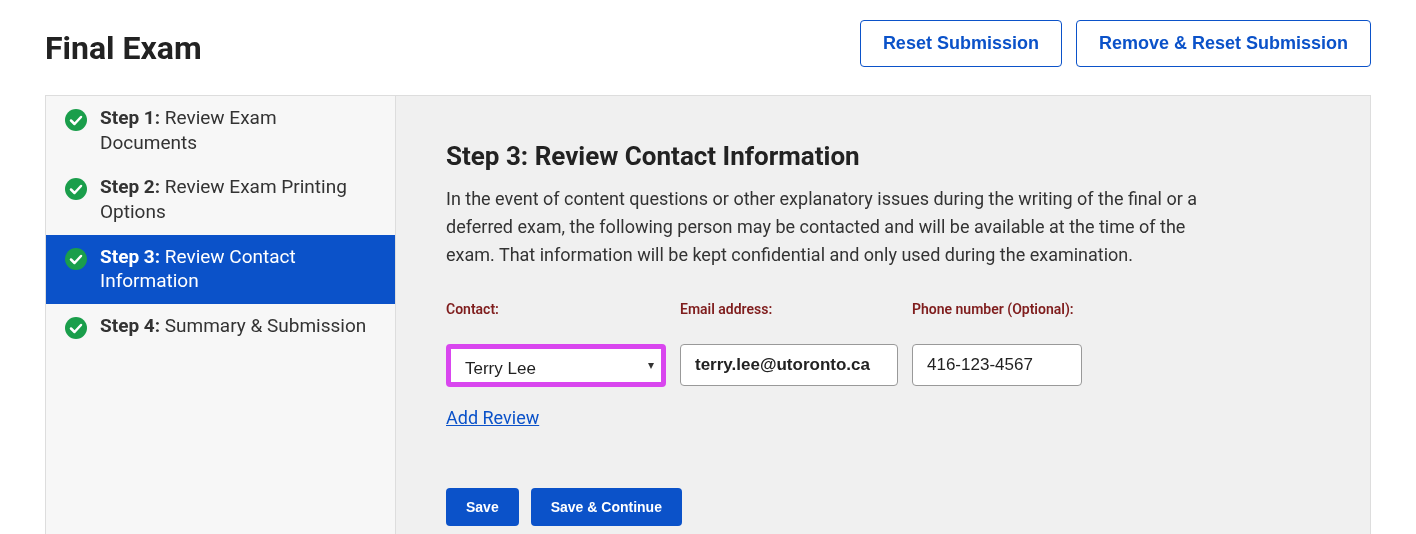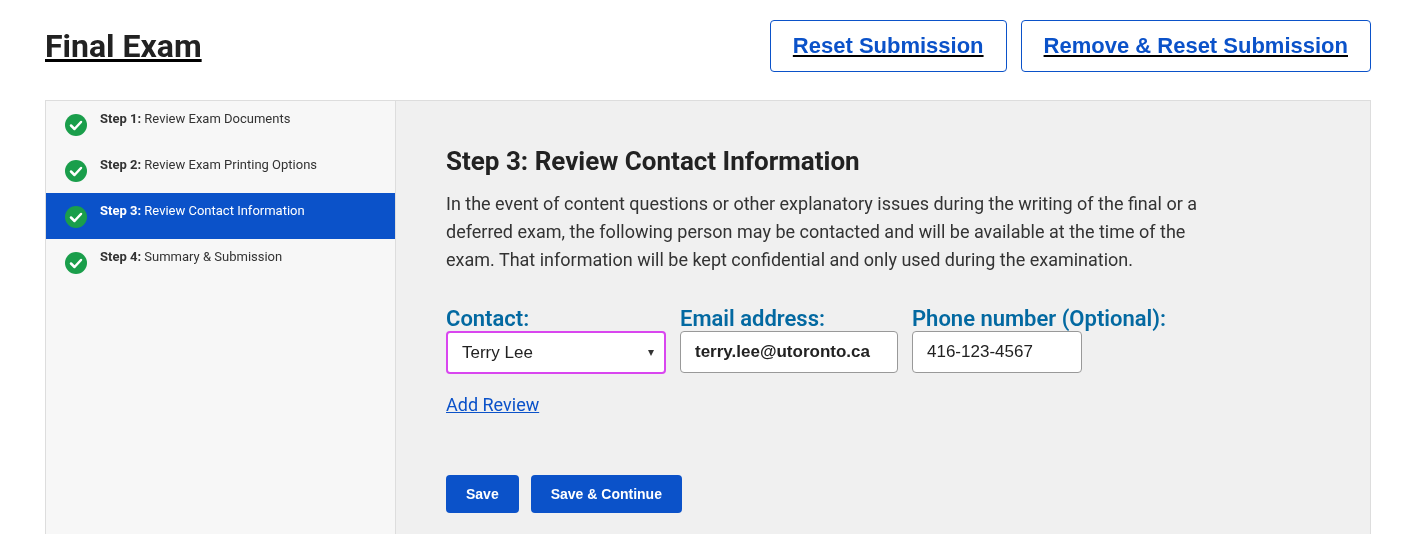--- a/index.html
+++ b/index.html
@@ -9,38 +9,37 @@
     }
     body {
       font-family: -apple-system, BlinkMacSystemFont, "Segoe UI", Roboto, Helvetica, Arial, sans-serif;
       background: #fff;
       padding: 20px 45px;
       width: 1416px;
     }
     .header {
       display: flex;
       justify-content: space-between;
-      align-items: center;
+      align-items: flex-end;
       margin-bottom: 28px;
-      text-decoration: underline;
     }
     .page-title {
       font-size: 32px;
       font-weight: 700;
       color: #222;
     }
     .header-buttons {
       display: flex;
       gap: 14px;
     }
     .btn-outline {
       background: #fff;
       border: 1px solid #0b52c9;
       color: #0b52c9;
-      font-size: 22px;
+      font-size: 18px;
       font-weight: 600;
       padding: 12px 22px;
       border-radius: 4px;
       cursor: pointer;
     }
     .main-container {
       display: flex;
       border: 1px solid #ddd;
     }
     .sidebar {
@@ -59,21 +58,21 @@
       background: #0b52c9;
       color: #fff;
     }
     .sidebar-item .check-icon {
       flex-shrink: 0;
       width: 24px;
       height: 24px;
       margin-top: 2px;
     }
     .sidebar-item-text {
-      font-size: 13px;
+      font-size: 19px;
       line-height: 1.3;
       color: #333;
     }
     .sidebar-item.active .sidebar-item-text {
       color: #fff;
     }
     .sidebar-item-text .step-label {
       font-weight: 700;
     }
     .content {
@@ -100,34 +99,34 @@
     .field-row {
       display: flex;
       gap: 14px;
       margin-bottom: 20px;
     }
     .field-group {
       display: flex;
       flex-direction: column;
     }
     .field-label {
-      font-size: 22px;
+      font-size: 14px;
       font-weight: 600;
-      color: #0369a1;
-      margin-bottom: 0;
+      color: #7f1d1d;
+      margin-bottom: 27px;
     }
     .select-wrapper {
       position: relative;
       width: 220px;
     }
     .select-wrapper select {
       width: 100%;
-      padding: 10px 32px 10px 14px;
+      padding: 10px 32px 4px 14px;
       font-size: 17px;
-      border: 2px solid #d946ef;
+      border: 5px solid #d946ef;
       border-radius: 4px;
       background: #fff;
       appearance: none;
       -webkit-appearance: none;
       cursor: pointer;
       color: #222;
     }
     .select-wrapper::after {
       content: "▾";
       position: absolute;

